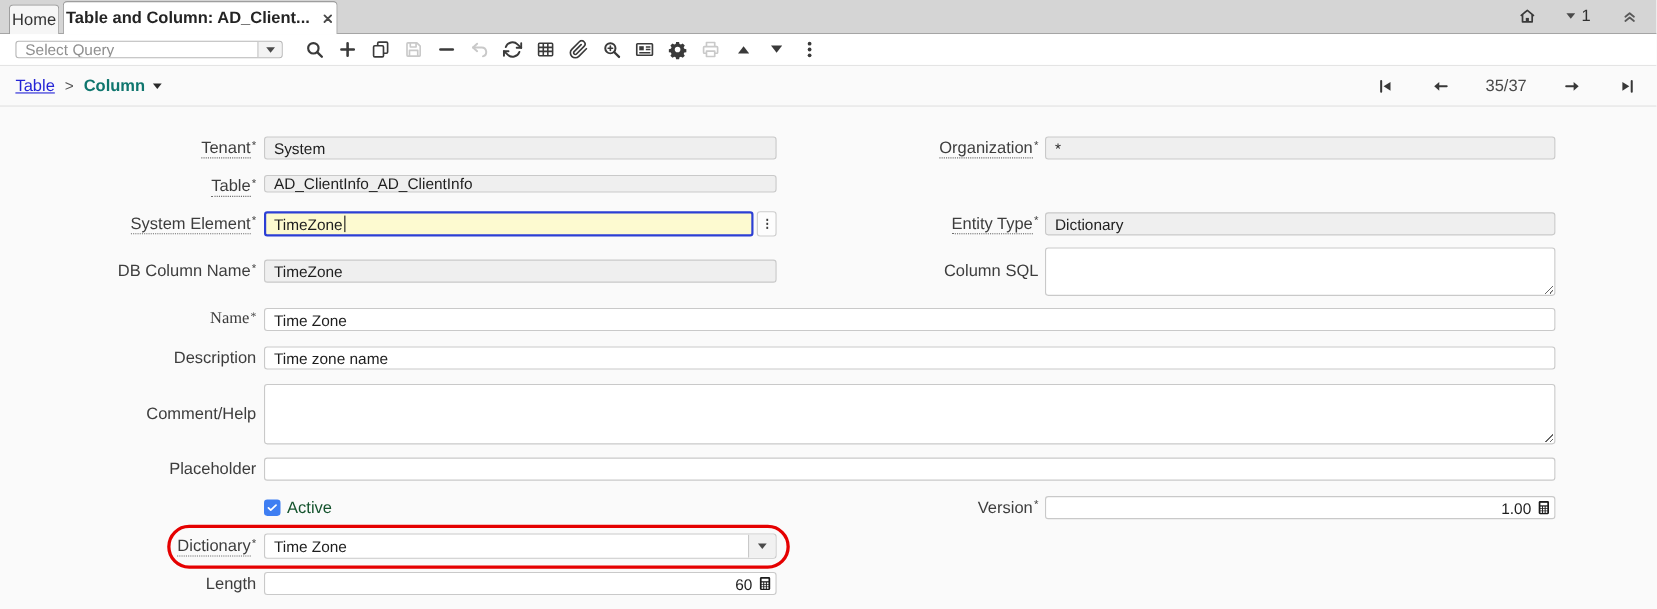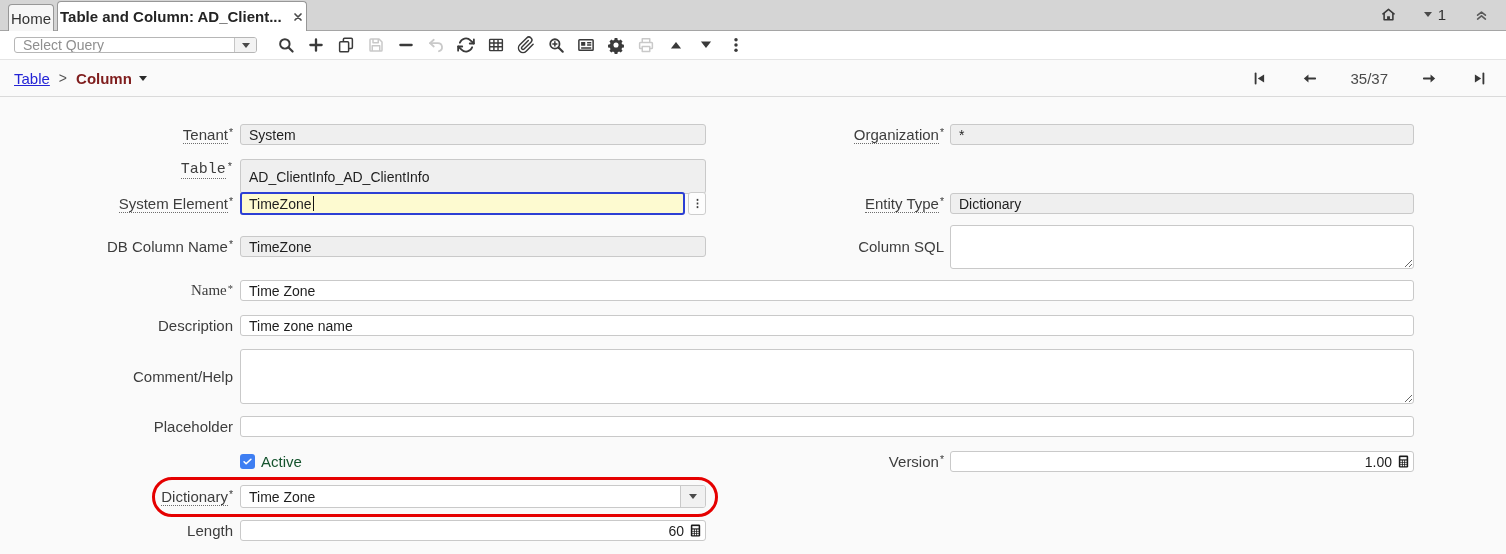--- a/index.html
+++ b/index.html
@@ -43,21 +43,21 @@
   .tbtn.disabled { color:#c9c9c9; cursor:default; }
   .tbtn svg { width:18px; height:18px; }
 
   
   .bcrow {
     height:37px; background:#fafafa; border-bottom:1px solid #dadada;
     display:flex; align-items:center; padding:0 14px;
   }
   .bc-link { color:#2424d6; text-decoration:underline; font-size:15px; cursor:pointer; }
   .bc-sep { margin:0 9px; color:#555; font-size:14px; }
-  .bc-current { font-weight:bold; font-size:15px; color:#7f1d1d; display:flex; align-items:center; gap:7px; cursor:pointer; }
+  .bc-current { font-weight:bold; font-size:15px; color:#0f766e; display:flex; align-items:center; gap:7px; cursor:pointer; }
   .bc-current .tri { border-top-color:#2a2a2a; }
   .recnav { margin-left:auto; display:flex; align-items:center; gap:24px; color:#383838; }
   .recnav .nbtn { width:26px; height:22px; display:flex; align-items:center; justify-content:center; cursor:pointer; }
   .recnav svg { width:17px; height:17px; }
   .recnav .pos { font-size:15px; color:#4a4a4a; margin:0 4px; }
 
   
   .form { position:relative; height:457px; background:#fafafa; }
   .lbl { position:absolute; left:0; width:233px; text-align:right; font-size:15px; color:#3d3d3d; white-space:nowrap; }
   .lbl.rcol { left:710px; width:234px; }
@@ -81,22 +81,22 @@
   .cb { position:absolute; background:#3e7ef2; border-radius:3px; display:flex; align-items:center; justify-content:center; cursor:pointer; }
   .cb svg { width:11px; height:11px; }
   .cb-label { position:absolute; font-size:15px; color:#14532d; }
   .annotation { position:absolute; border:3px solid #e50000; border-radius:21px; pointer-events:none; }
 
   
   #lbl-tenant   { top:27px;  height:21px; line-height:21px; }
   #fld-tenant   { left:240px; top:27px;  width:466px;  height:21px;text-align:center; }
   #lbl-org      { top:27px;  height:21px; line-height:21px; }
   #fld-org      { left:950px; top:27px;  width:464px;  height:21px; }
-  #lbl-table    { top:62px;  height:21px; line-height:21px;font-family:Liberation Mono, monospace; }
-  #fld-table    { left:240px; top:62px;  width:466px;  height:35px; }
+  #lbl-table    { top:62px;  height:21px; line-height:21px; }
+  #fld-table    { left:240px; top:62px;  width:466px;  height:16px; }
   #lbl-syselem  { top:95px;  height:23px; line-height:23px; }
   #fld-syselem  { left:240px; top:95px;  width:445px;  height:23px; }
   #btn-more     { left:688px; top:95px;  width:18px;   height:23px; }
   #lbl-entity   { top:96px;  height:21px; line-height:21px; }
   #fld-entity   { left:950px; top:96px;  width:464px;  height:21px; }
   #lbl-dbcol    { top:139px; height:21px; line-height:21px; }
   #fld-dbcol    { left:240px; top:139px; width:466px;  height:21px; }
   #lbl-colsql   { top:128px; height:44px; line-height:44px; }
   #fld-colsql   { left:950px; top:128px; width:464px;  height:44px; }
   #lbl-name     { top:183px; height:21px; line-height:21px;font-family:Liberation Serif, serif; }

